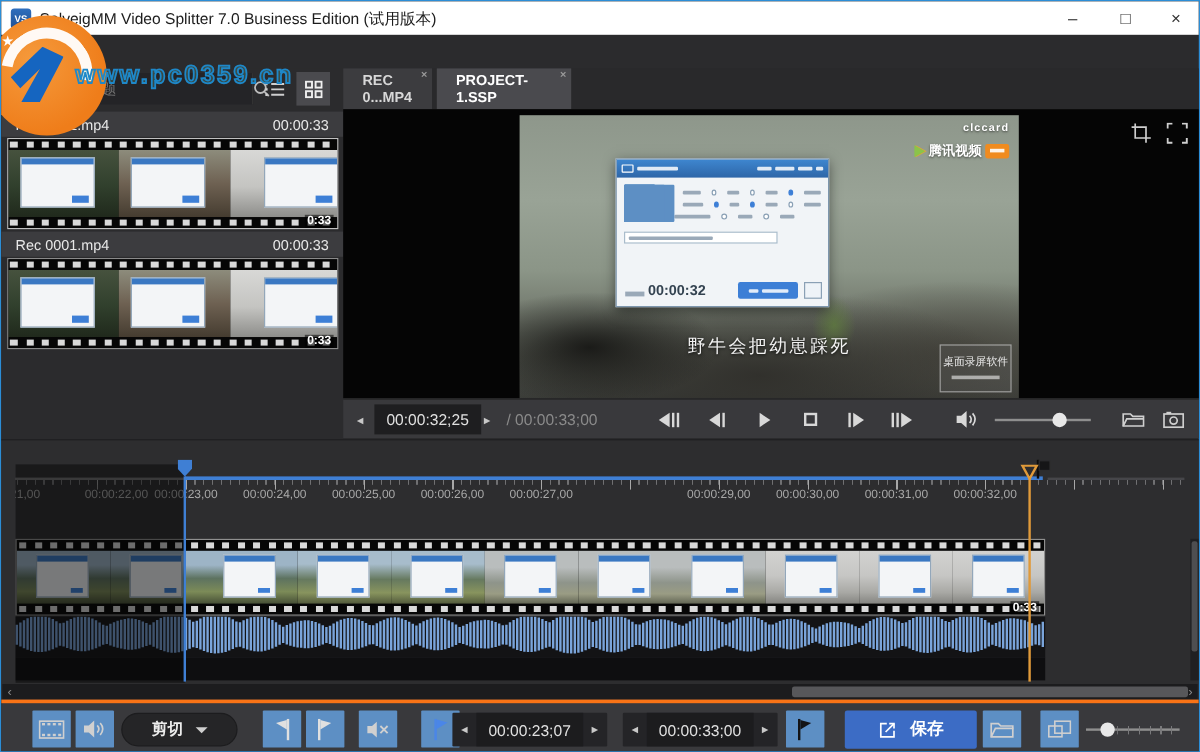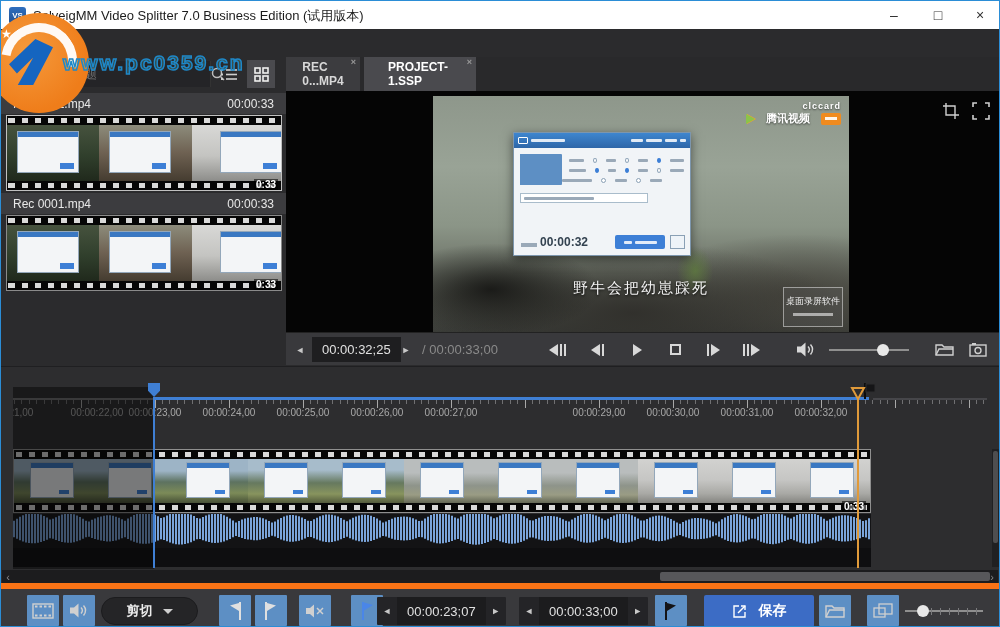--- a/index.html
+++ b/index.html
@@ -41,21 +41,21 @@
   .fb { width:93px; background:linear-gradient(180deg,#8d8c7c 0%,#6e6152 50%,#453c30 100%); }
   .fc { width:90px; background:linear-gradient(180deg,#d8d8d6 0%,#c4c4c1 55%,#8d8d8a 100%); }
   .mini-dialog { position:absolute; left:10px; top:6px; width:62px; height:42px; background:#f3f5f7; border:1px solid #93a7ba; }
   .mini-dialog::before { content:""; position:absolute; left:0; top:0; width:100%; height:5px; background:#3a78c2; }
   .mini-dialog::after { content:""; position:absolute; right:4px; bottom:3px; width:14px; height:6px; background:#3d7fd6; }
   .fc .mini-dialog{ left:28px; }
   .end-label-sm { position:absolute; right:3px; bottom:0px; color:#fff; font-size:10px; font-weight:bold; background:rgba(0,0,0,.55); padding:0 2px; }
 
   
   .tabs { position:absolute; left:285px; top:56px; width:715px; height:34px; background:#29292b; display:flex; gap:4px; }
-  .tab { position:relative; height:34px; display:flex; align-items:center; justify-content:center; font-size:12px; font-weight:bold; color:#d8d8d8; padding:0 24px; }
+  .tab { position:relative; height:34px; display:flex; align-items:center; justify-content:center; font-size:12px; font-weight:bold; color:#d8d8d8; padding:0 16px; }
   .tab-1 { background:#3c3c3f; width:74px; }
   .tab-2 { background:#4a4a4e; width:112px; color:#fff; }
   .tab-close { position:absolute; top:1px; right:4px; font-size:9px; color:#9a9a9a; line-height:9px; }
 
   
   .preview { position:absolute; left:285px; top:90px; width:715px; height:241px; background:#050505; }
   .pv-btn { position:absolute; top:8px; width:24px; height:24px; display:flex; align-items:center; justify-content:center; }
   .pvb-crop{ left:653px; } .pvb-fs{ left:683px; }
   .video { position:absolute; left:147px; top:5px; width:416px; height:236px; overflow:hidden;
     background:
@@ -82,21 +82,21 @@
   .rd-btn { position:absolute; right:25px; bottom:6px; width:50px; height:14px; background:#3d7fd6; border-radius:2px; display:flex; align-items:center; justify-content:center; gap:3px; }
   .rd-btn .rd-bar{ width:24px; }
   .rd-snap { position:absolute; right:5px; bottom:6px; width:15px; height:14px; border:1px solid #8aa0b5; background:#eef3f8; }
 
   .subtitle { position:absolute; left:0; width:100%; text-align:center; color:#f2f2f2; text-shadow:0 1px 3px rgba(0,0,0,.9); }
   .sub-cn { bottom:34px; font-size:15px; letter-spacing:2px; }
   .sub-en { bottom:14px; font-size:14px; }
 
   .brand { position:absolute; top:5px; right:8px; text-align:right; }
   .brand-l1 { font-size:9px; font-weight:bold; color:#fff; letter-spacing:1px; text-shadow:0 1px 2px rgba(0,0,0,.6); }
-  .brand-l2 { display:flex; align-items:center; gap:11px; justify-content:flex-start; margin-top:0; }
+  .brand-l2 { display:flex; align-items:center; gap:3px; justify-content:flex-start; margin-top:7px; }
   .play-tri { width:0; height:0; border-top:5px solid transparent; border-bottom:5px solid transparent; border-left:9px solid #8bc34a; filter:drop-shadow(1px 0 0 #f2a42b); }
   .brand-txt { color:#fff; font-size:11px; font-weight:bold; text-shadow:0 1px 2px rgba(0,0,0,.6); }
   .brand-tag { width:20px; height:12px; background:#f08b1f; border-radius:2px; display:flex; align-items:center; justify-content:center; }
   .brand-tag i { display:block; width:12px; height:3px; background:rgba(255,255,255,.9); }
 
   .corner-wm { position:absolute; right:6px; bottom:5px; width:60px; height:40px; border:1px solid rgba(225,225,225,.55); background:rgba(95,95,95,.30); color:#ececec; font-size:9px; text-align:center; padding-top:7px; }
   .corner-wm .sub { margin:5px auto 0; width:40px; height:3px; background:rgba(240,240,240,.6); }
 
   
   .ctrlbar { position:absolute; left:285px; top:331px; width:715px; height:33px; background:#39393c; border-top:1px solid #222; }
@@ -147,21 +147,21 @@
   .mark-end-flag { position:absolute; left:862px; top:16px; z-index:6; }
 
   .vscroll { position:absolute; left:991px; top:82px; width:7px; height:118px; background:#202022; }
   .vscroll-thumb { position:absolute; left:1px; top:2px; width:5px; height:92px; background:#4e4e50; border-radius:2px; }
   .hscroll { position:absolute; left:1px; top:203px; width:996px; height:13px; background:#1c1c1e; }
   .hs-arrow { position:absolute; top:0; width:12px; height:13px; color:#8a8a8a; font-size:11px; display:flex; align-items:center; justify-content:center; }
   .hsa-l{ left:0; } .hsa-r{ right:0; }
   .hscroll-thumb { position:absolute; left:658px; top:2px; width:330px; height:9px; background:#57575a; border-radius:2px; }
 
   
-  .bottombar { position:absolute; left:0; top:582px; width:998px; height:43px; background:#39393c; border-top:6px solid #f97316; }
+  .bottombar { position:absolute; left:0; top:582px; width:998px; height:43px; background:#39393c; border-top:3px solid #f97316; }
   .bb { position:absolute; top:6px; height:31px; display:flex; align-items:center; justify-content:center; }
   .icon-btn { width:32px; }
   .mode-pill { left:100px; width:97px; height:28px; top:8px; background:#252527; border:1px solid #1c1c1e; border-radius:14px; color:#ececec; font-size:13px; font-weight:bold; gap:10px; }
   .caret-down { width:0; height:0; border-left:5px solid transparent; border-right:5px solid transparent; border-top:5px solid #cfcfcf; }
   .grp { background:#242427; height:28px; top:8px; }
   .grp .time-box{ position:static; height:28px; background:#1c1c1e; display:flex; align-items:center; }
   .save-btn { left:703px; width:110px; height:32px; top:6px; background:#3c6cc5; border-radius:2px; color:#fff; font-size:14px; font-weight:bold; gap:12px; }
   .zoom-ticks { position:absolute; left:930px; top:19px; width:52px; height:7px; background:repeating-linear-gradient(90deg,#7a7a7c 0 1px,transparent 1px 9px); }
 
   

